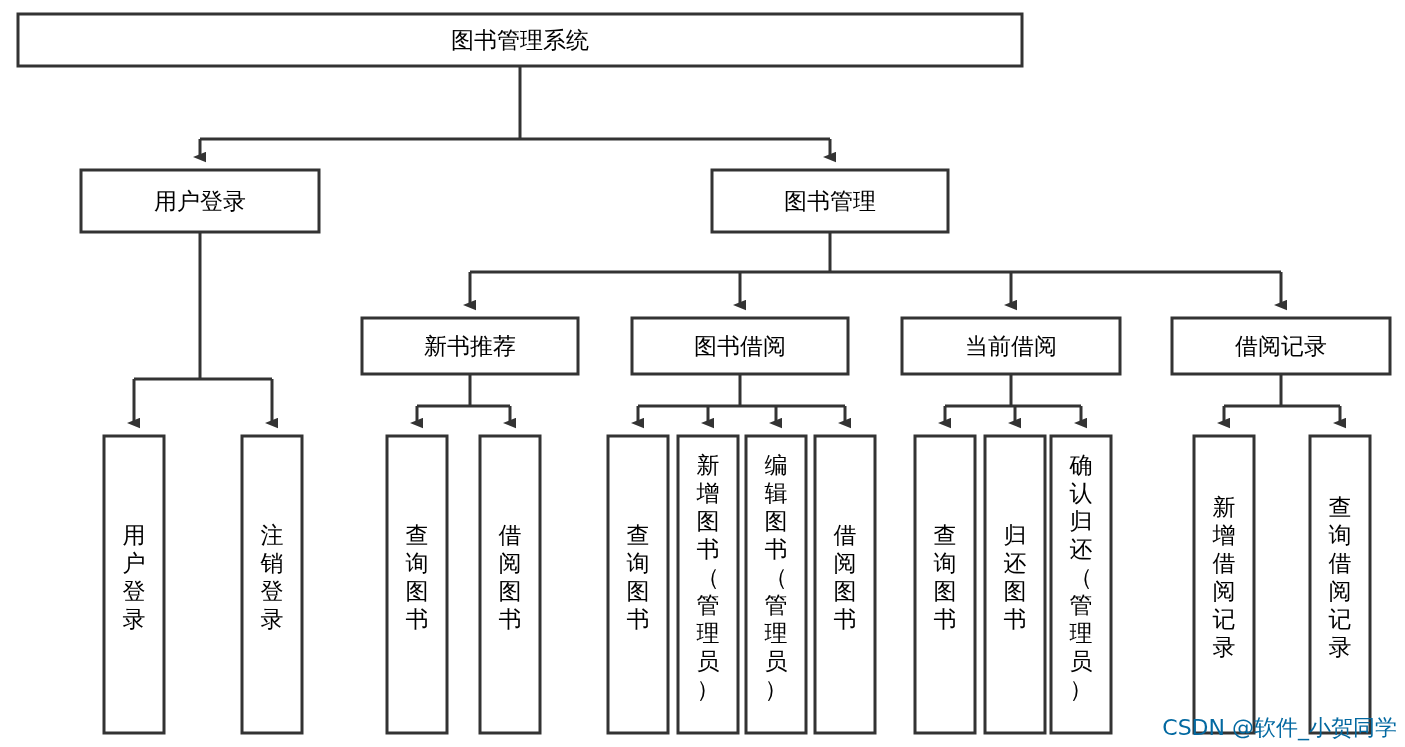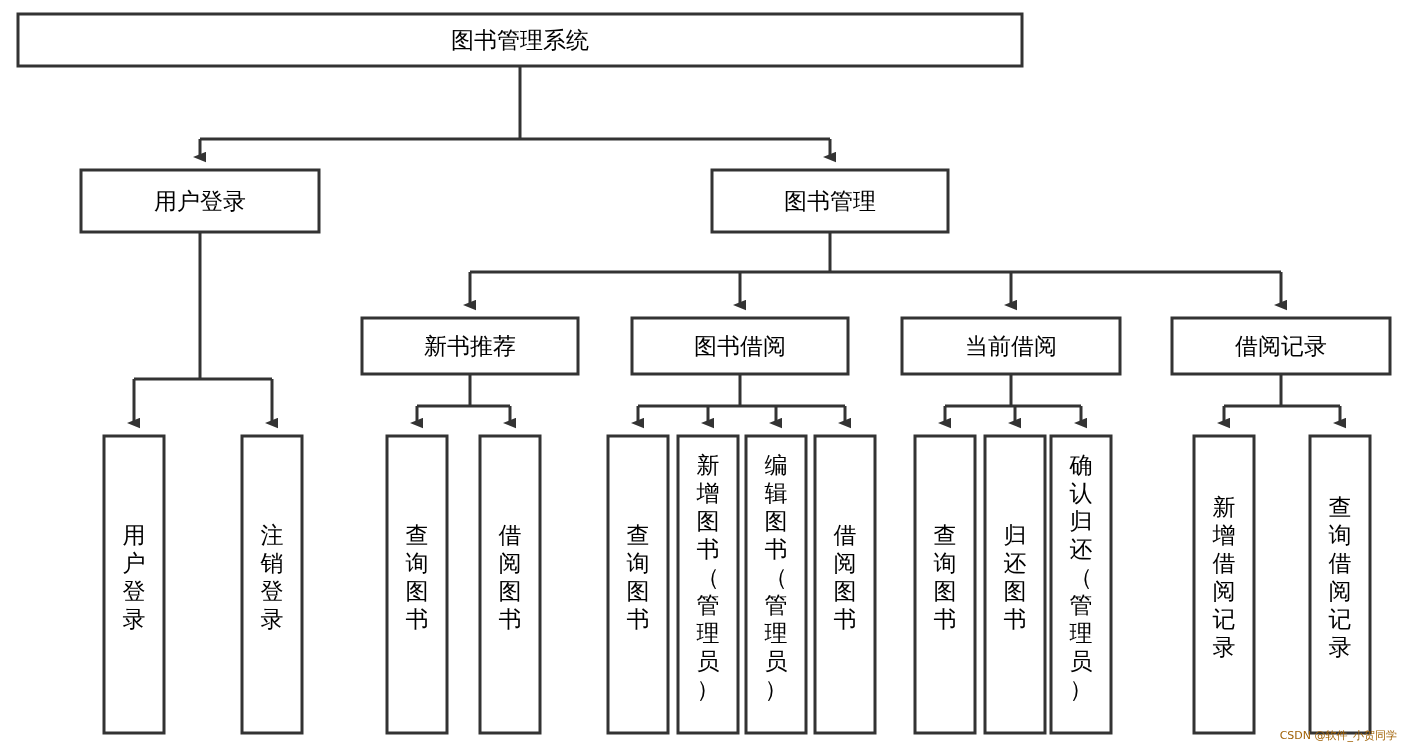--- a/index.html
+++ b/index.html
@@ -4,21 +4,21 @@
 <style>
   html,body{margin:0;padding:0;background:#ffffff;}
   body{font-family:"DejaVu Sans","Liberation Sans",sans-serif;}
   #stage{position:relative;width:1405px;height:747px;background:#ffffff;overflow:hidden;}
   svg#tree{position:absolute;left:0;top:0;width:1405px;height:747px;}
   .nbox{fill:#ffffff;stroke:#333333;stroke-width:3;}
   .nlabel{fill:#000000;font-family:"DejaVu Sans","Liberation Sans",sans-serif;font-size:23px;dominant-baseline:middle;text-anchor:middle;}
   .vlabel{fill:#000000;font-family:"DejaVu Sans","Liberation Sans",sans-serif;font-size:23px;text-anchor:middle;}
   .edge{stroke:#333333;stroke-width:3;fill:none;}
   .arrowhead{fill:#333333;}
-  .wm{position:absolute;right:8px;bottom:4px;color:#a16207;font-size:11px;
+  .wm{position:absolute;right:8px;bottom:4px;color:#0369a1;font-size:22px;
       font-family:"DejaVu Sans","Liberation Sans",sans-serif;white-space:nowrap;pointer-events:none;}
 </style>
 </head>
 <body>
 
 <div id="stage">
   <svg id="tree" viewBox="0 0 1405 747">
     <defs>
       <marker id="arw" markerWidth="14" markerHeight="14" refX="5.2" refY="6" orient="auto" markerUnits="userSpaceOnUse">
         <path class="arrowhead" d="M0,0 L10.4,0 L5.2,13 Z"></path>

